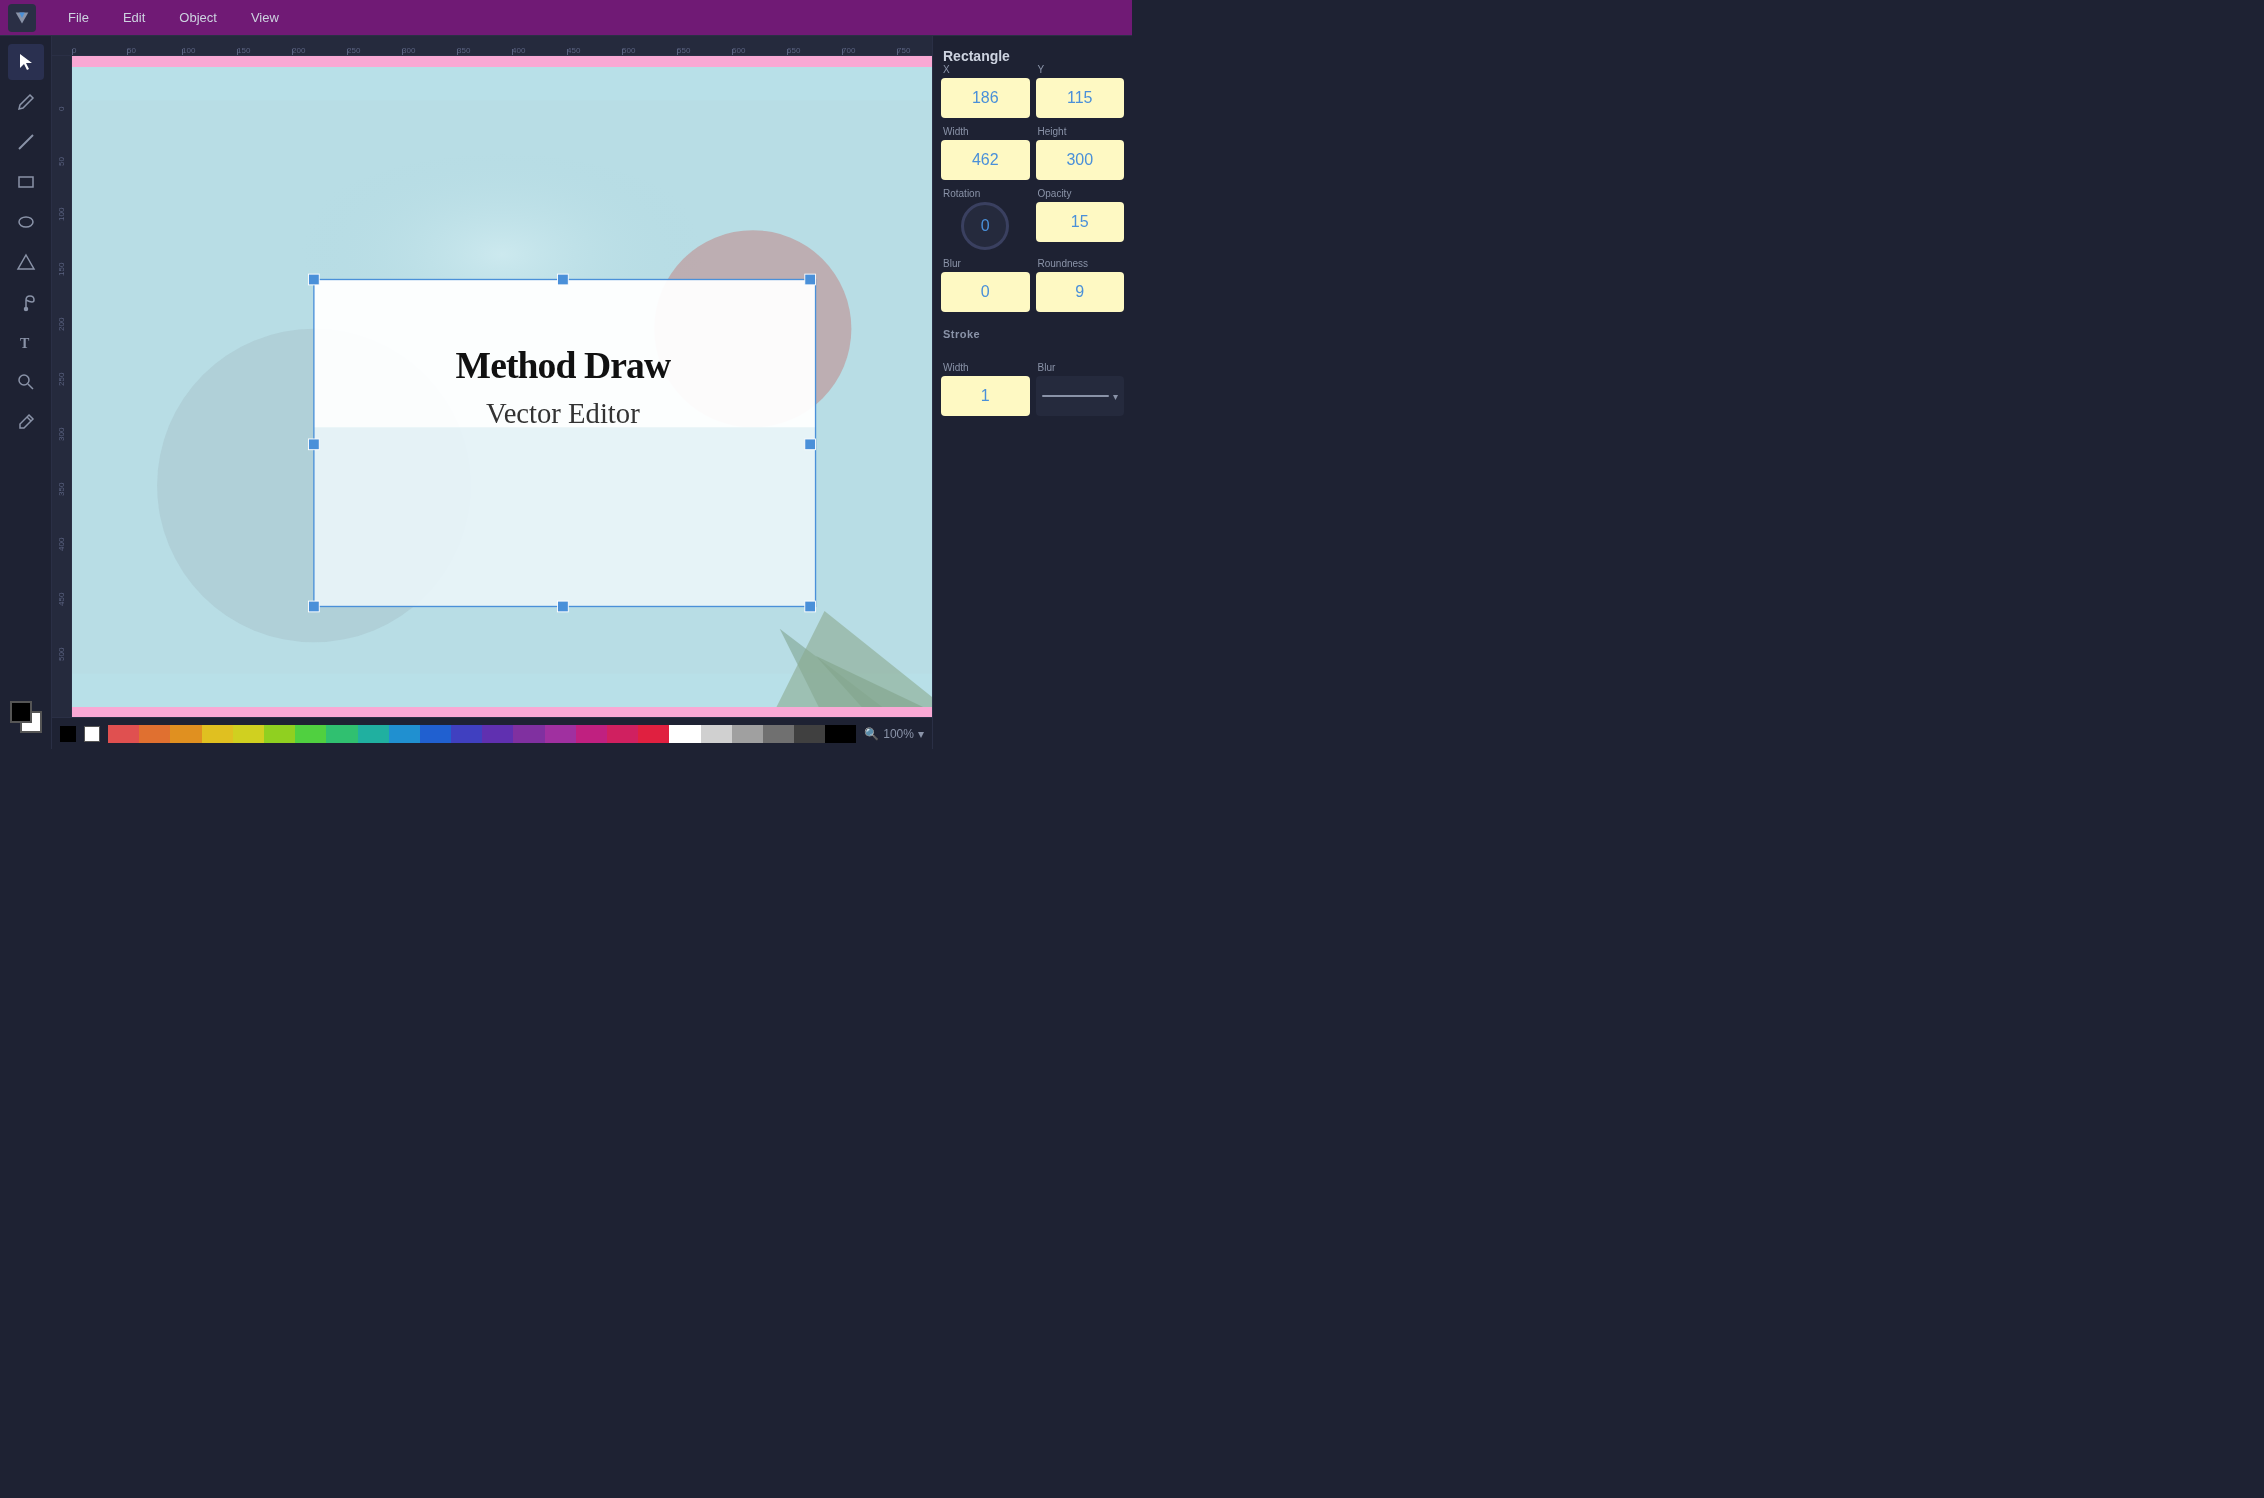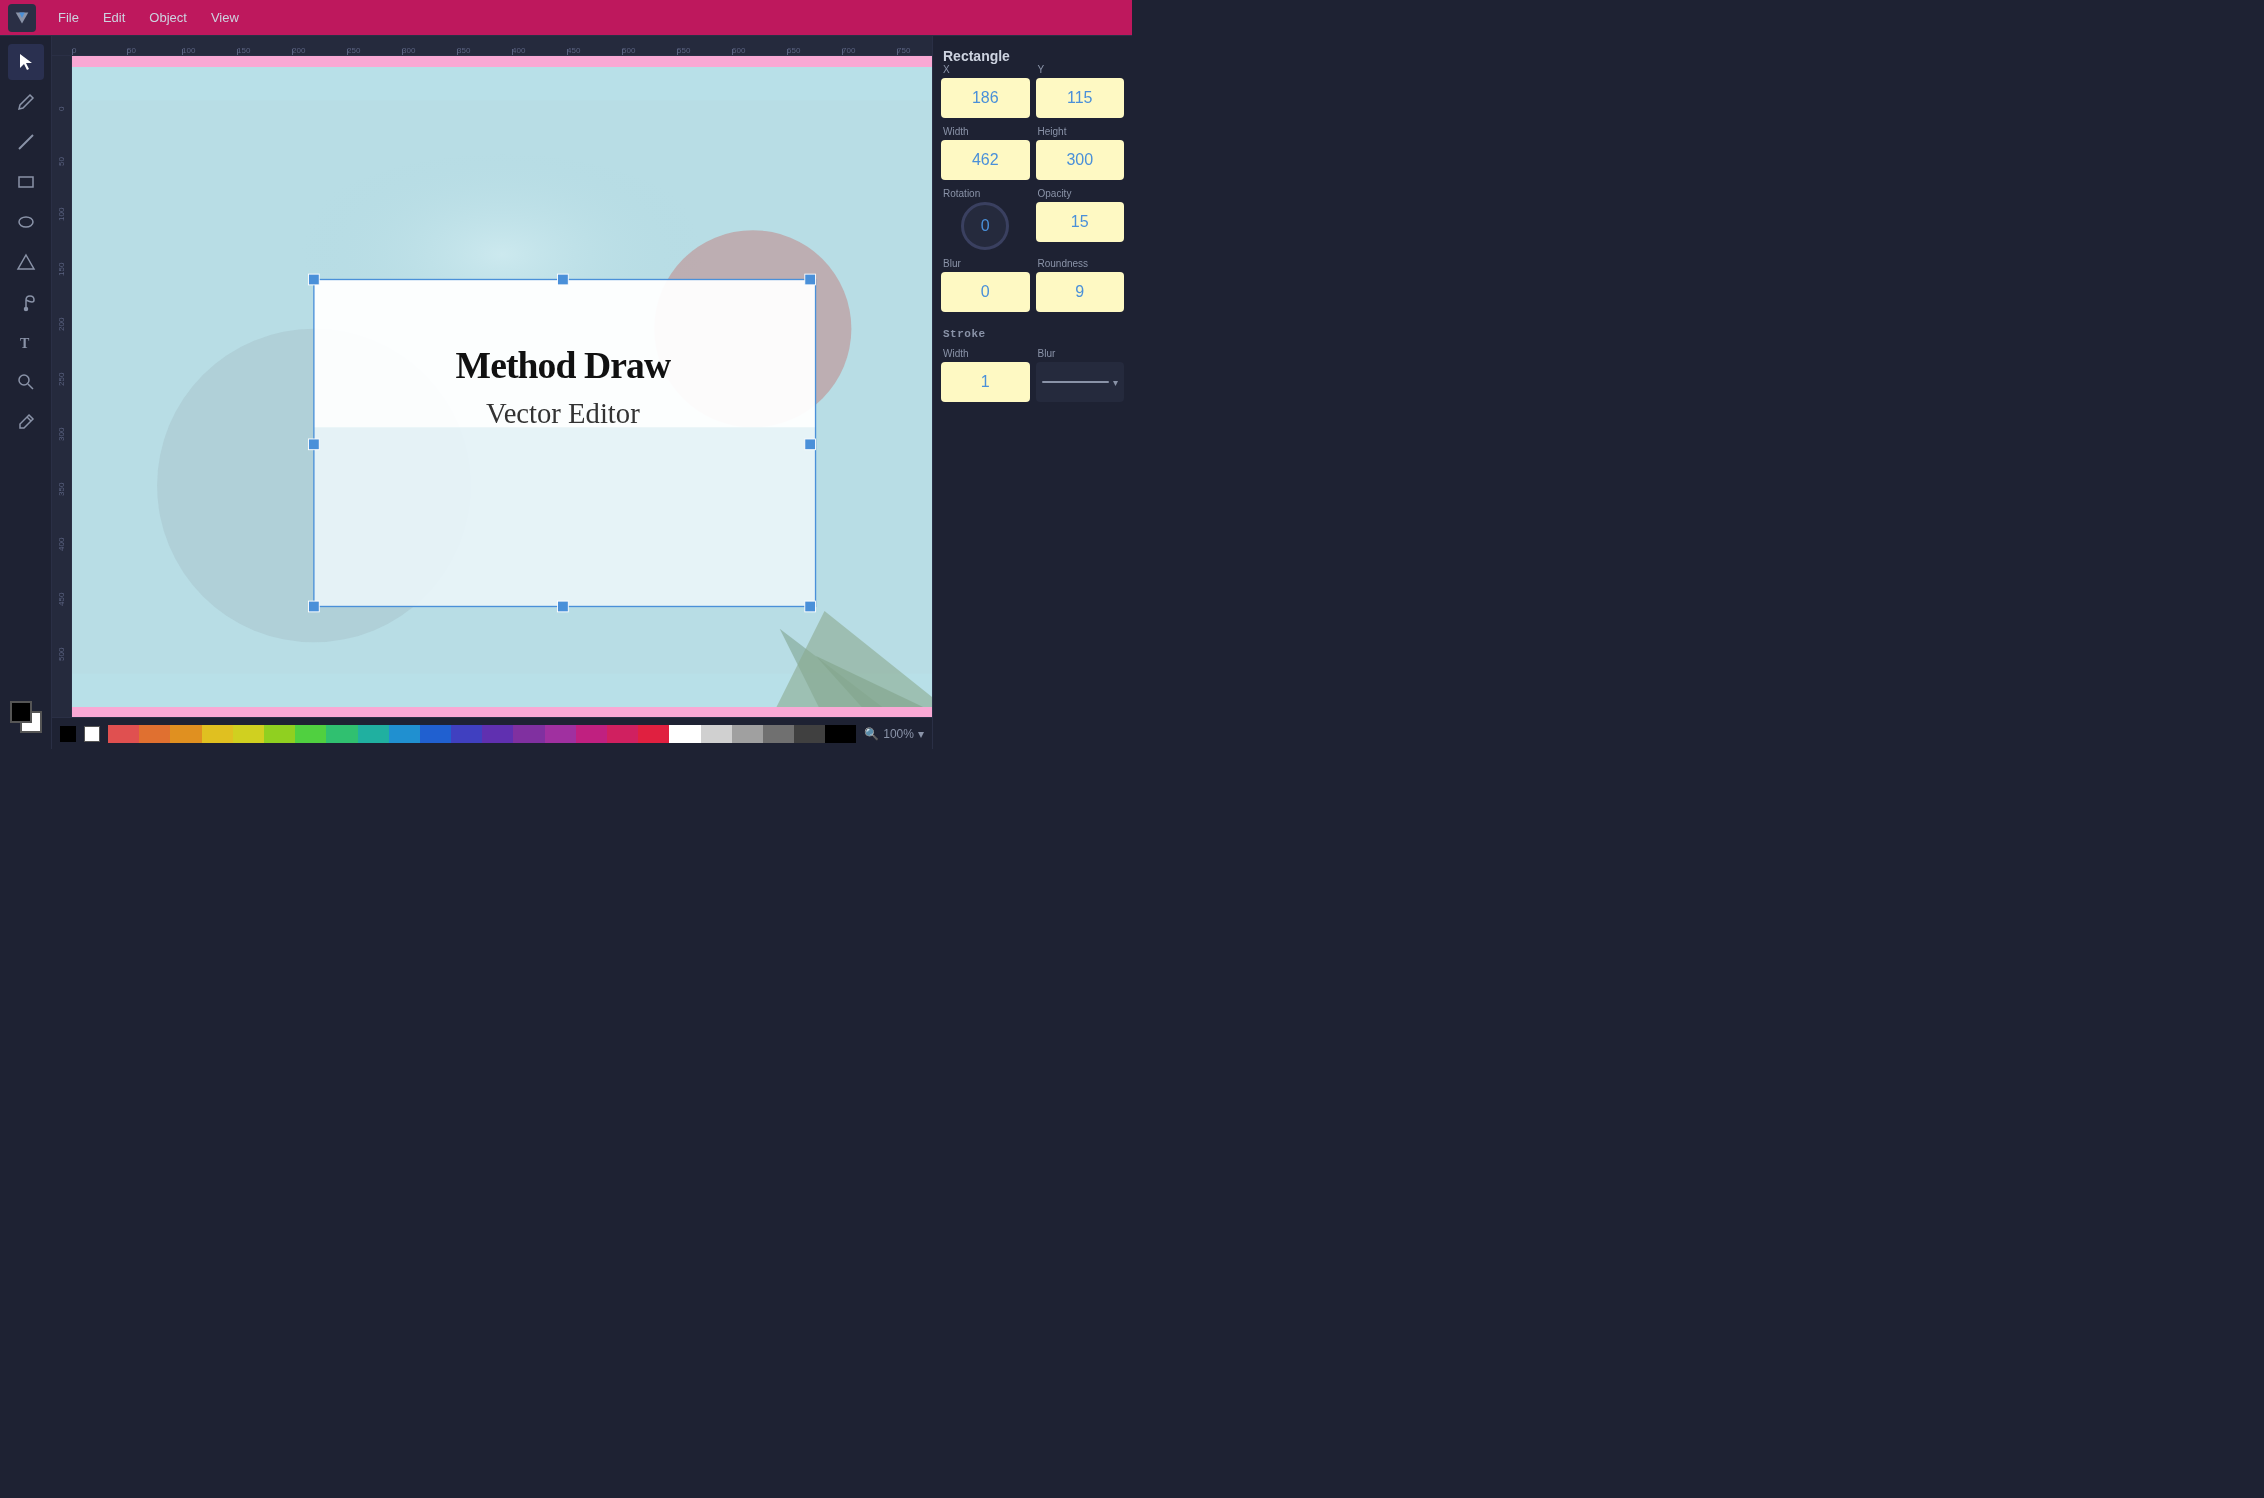--- a/index.html
+++ b/index.html
@@ -10,24 +10,24 @@
       height: 749px;
       overflow: hidden;
       display: flex;
       flex-direction: column;
     }
 
     
     #menubar {
       display: flex;
       align-items: center;
-      background: #be185d;
+      background: #701a75;
       height: 36px;
       padding: 0 8px;
-      gap: 4px;
+      gap: 14px;
       flex-shrink: 0;
       border-bottom: 1px solid #2a2f45;
     }
     .menu-logo {
       width: 28px;
       height: 28px;
       background: #2a2f45;
       border-radius: 4px;
       display: flex;
       align-items: center;
@@ -291,23 +291,22 @@
       align-self: center;
     }
 
     .prop-group.circle {
     }
 
     .section-label {
       color: #8a93a8;
       font-size: 11px;
       font-weight: 600;
-      margin: 8px 0 8px 2px;
+      margin: 8px 0 22px 2px;
       letter-spacing: 0.5px;
-      font-family: Liberation Mono, monospace;
     }
 
     
     .dash-selector {
       background: #252a3d;
       border-radius: 4px;
       padding: 8px 6px;
       color: #cdd3e0;
       font-size: 14px;
       display: flex;

